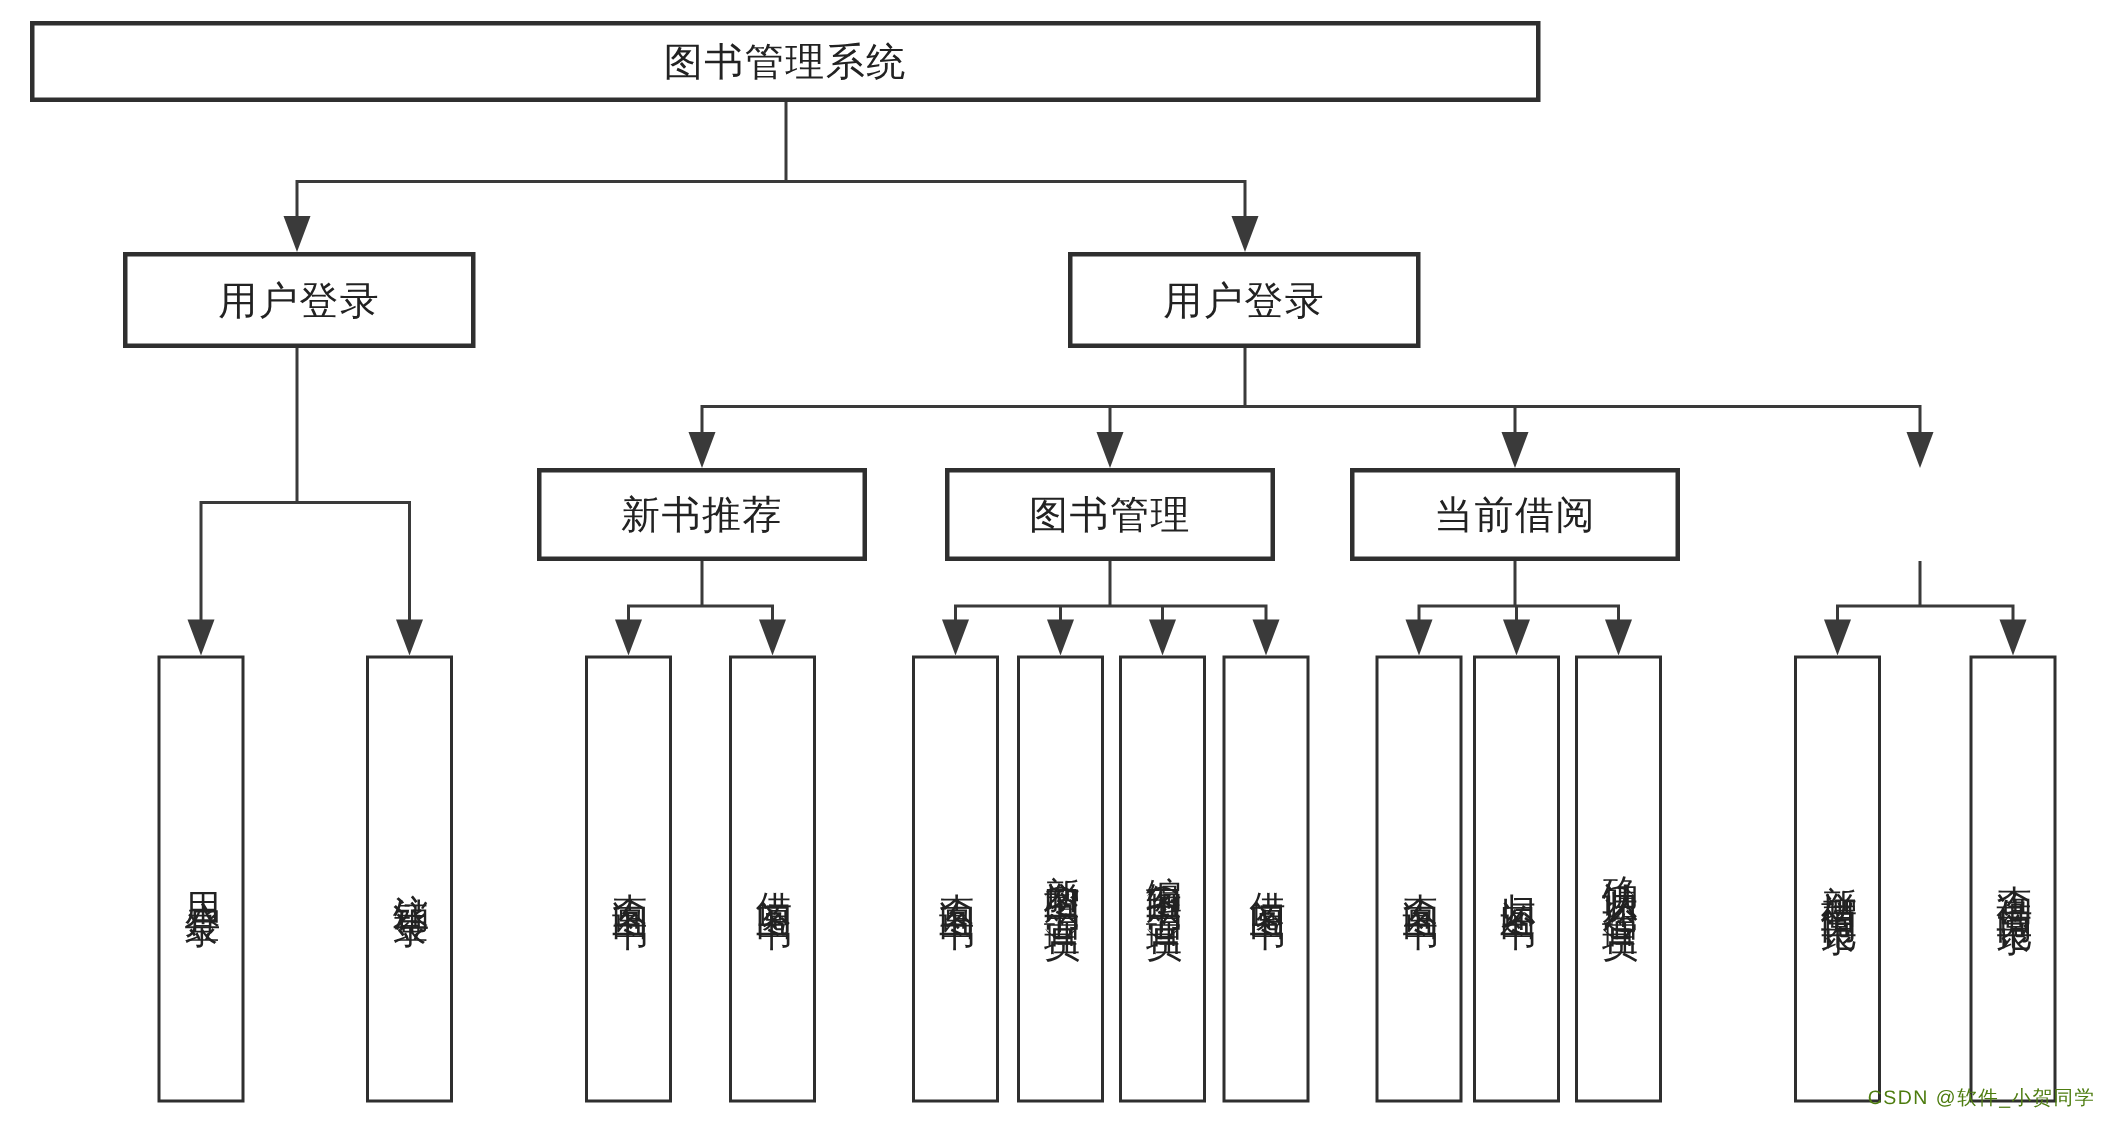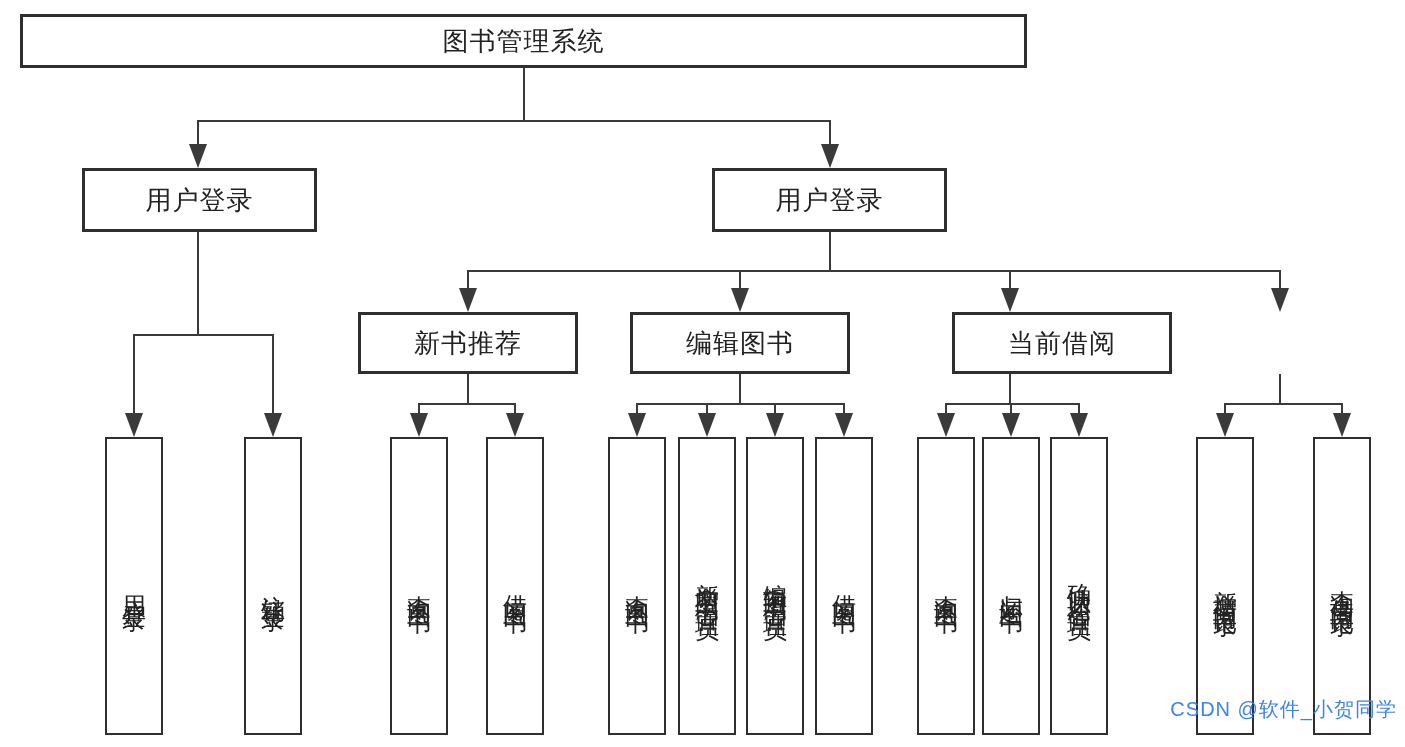--- a/index.html
+++ b/index.html
@@ -64,24 +64,24 @@
     writing-mode: vertical-rl;
     text-orientation: mixed;
     font-size: 24px;
     letter-spacing: 5px;
     color: #222222;
     z-index: 2;
   }
   .watermark {
     position: absolute;
     right: 8px;
-    bottom: 24px;
-    font-size: 20px;
+    bottom: 6px;
+    font-size: 13px;
     letter-spacing: 1px;
-    color: #3b82f6;
+    color: #4d7c0f;
     z-index: 5;
     pointer-events: none;
     white-space: nowrap;
   }
 </style>
 </head>
 <body>
 
 <div class="canvas">
 
@@ -137,22 +137,22 @@
       <polygon points="1333,413 1351,413 1342,437"></polygon>
     </g>
   </svg>
 
   <div class="node node-root">图书管理系统</div>
 
   <div class="node node-l2" style="left:82px">用户登录</div>
   <div class="node node-l2" style="left:712px">用户登录</div>
 
   <div class="node node-l3" style="left:358px">新书推荐</div>
-  <div class="node node-l3" style="left:630px">编辑图书</div>
-  <div class="node node-l3" style="left:952px">当前借阅</div>
+  <div class="node node-l3" style="left:630px">图书管理</div>
+  <div class="node node-l3" style="left:900px">当前借阅</div>
 
   <div class="leaf" style="left:105px">用户登录</div>
   <div class="leaf" style="left:244px">注销登录</div>
   <div class="leaf" style="left:390px">查询图书</div>
   <div class="leaf" style="left:486px">借阅图书</div>
   <div class="leaf" style="left:608px">查询图书</div>
   <div class="leaf" style="left:678px">新增图书（管理员）</div>
   <div class="leaf" style="left:746px">编辑图书（管理员）</div>
   <div class="leaf" style="left:815px">借阅图书</div>
   <div class="leaf" style="left:917px">查询图书</div>

